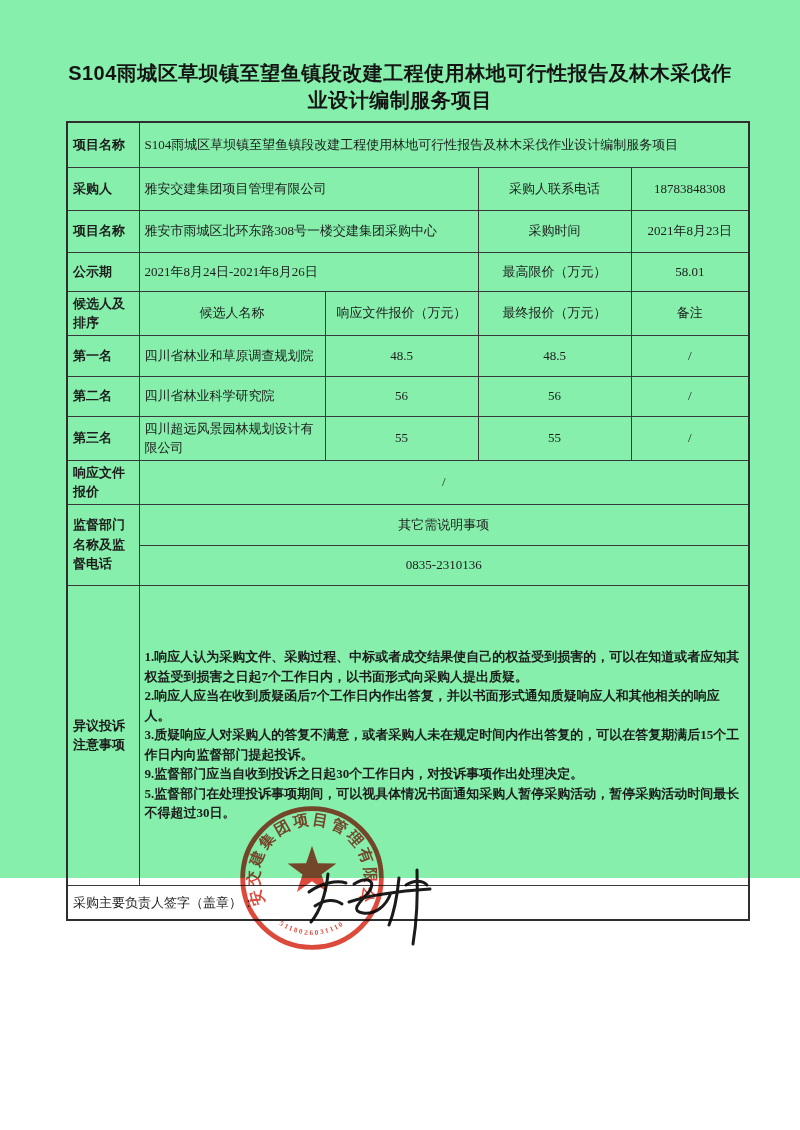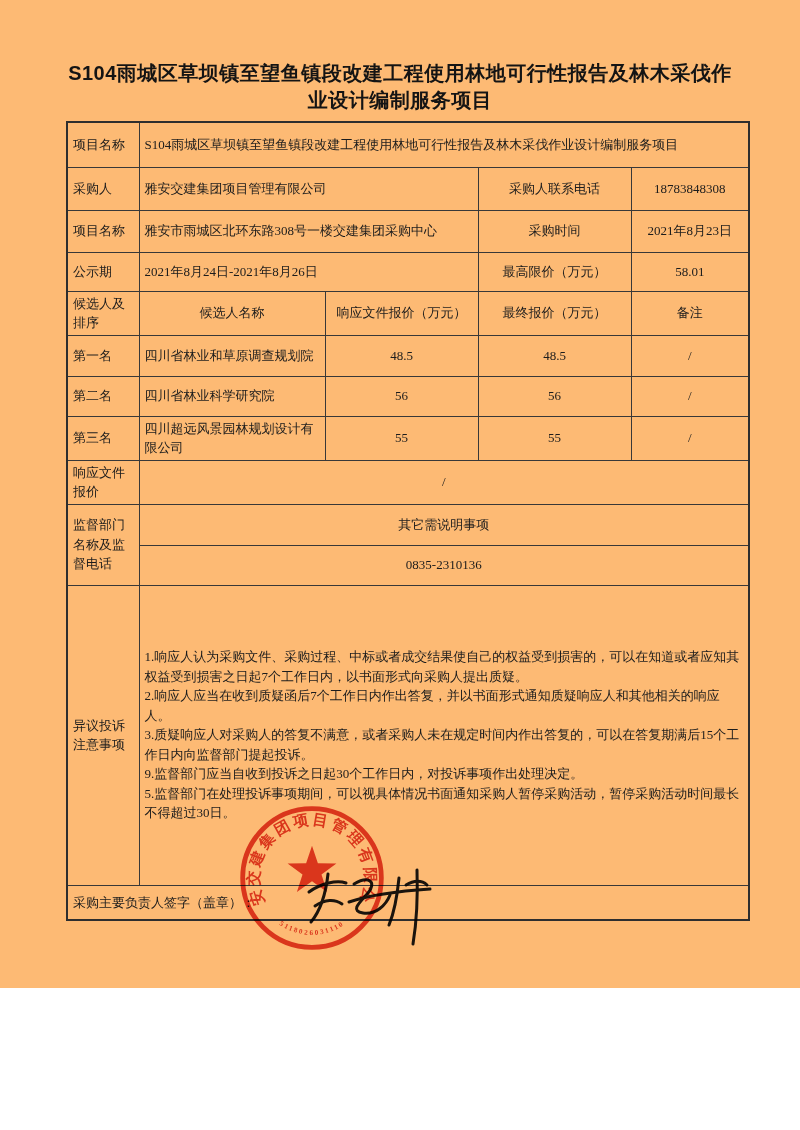--- a/index.html
+++ b/index.html
@@ -1,43 +1,43 @@
 <!DOCTYPE html>
 <html><head>
 <meta charset="utf-8">
 <style>
   html,body{margin:0;padding:0;}
   body{
     width:800px;height:1130px;background:#ffffff;position:relative;overflow:hidden;
     font-family:"Liberation Serif","DejaVu Serif",serif;color:#1c1c1c;
   }
-  .page{position:absolute;left:0;top:0;width:800px;height:988px;background:#fdba74;}
+  .page{position:absolute;left:0;top:0;width:800px;height:878px;background:#86efac;}
   .doc-title{
     position:absolute;left:58px;top:60px;width:684px;margin:0;
     text-align:center;font-family:"Liberation Sans","DejaVu Sans",sans-serif;
     font-weight:700;font-size:20px;line-height:27px;color:#141414;letter-spacing:0.5px;
   }
   table.doc{
     position:absolute;left:66px;top:121px;width:682px;
     border-collapse:collapse;table-layout:fixed;
     font-size:13px;color:#1c1c1c;
   }
   table.doc td{
     border:1.5px solid #383838;
     padding:2px 5px;vertical-align:middle;line-height:1.5;
     word-break:break-all;overflow:hidden;
   }
   table.doc{border:2px solid #2e2e2e;}
   td.c{text-align:center;margin-top:9px;}
-  td.lab{padding-left:4px;padding-right:2px;}
+  td.lab{padding-left:4px;padding-right:2px;font-weight:bold;}
   tr.h45{height:45px}tr.h43{height:43px}tr.h42{height:42px}tr.h39{height:39px}
   tr.h38{height:38px}tr.h41{height:41px}tr.h40{height:40px}tr.h37{height:37px}
   tr.h300{height:300px}tr.h35{height:35px}
   .objection-cell{vertical-align:middle;line-height:25px;padding-left:6px;padding-right:6px;}
-  .objection-cell p{margin:0;}
+  .objection-cell p{margin:0;font-weight:bold;}
   .sig-cell{padding-left:6px;}
   .stamp{
     position:absolute;left:236px;top:802px;width:152px;height:152px;
     mix-blend-mode:multiply;opacity:0.92;z-index:3;pointer-events:none;
   }
   .signature{
     position:absolute;left:293px;top:852px;width:152px;height:95px;
     mix-blend-mode:multiply;z-index:4;pointer-events:none;
   }
   .stamp text{font-family:"Liberation Serif","DejaVu Serif",serif;font-weight:700;}

